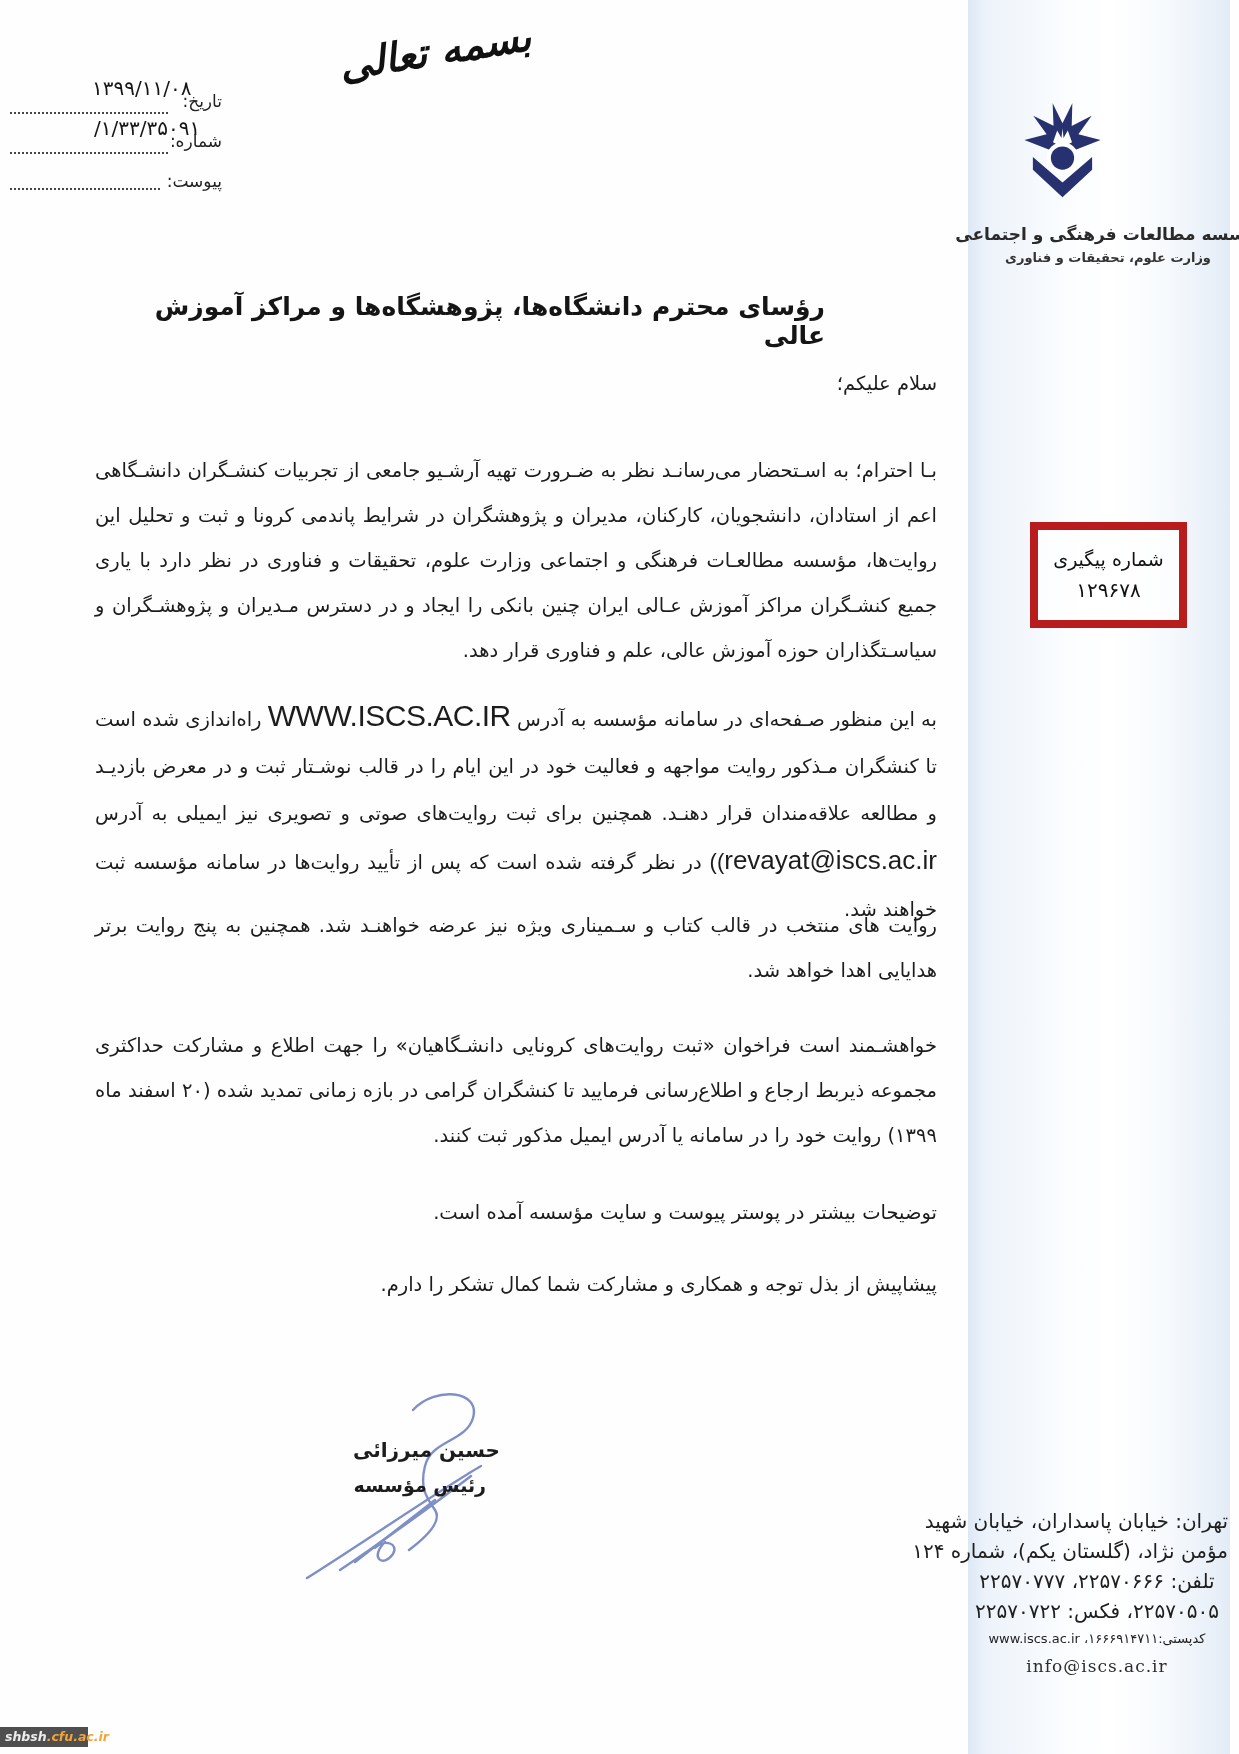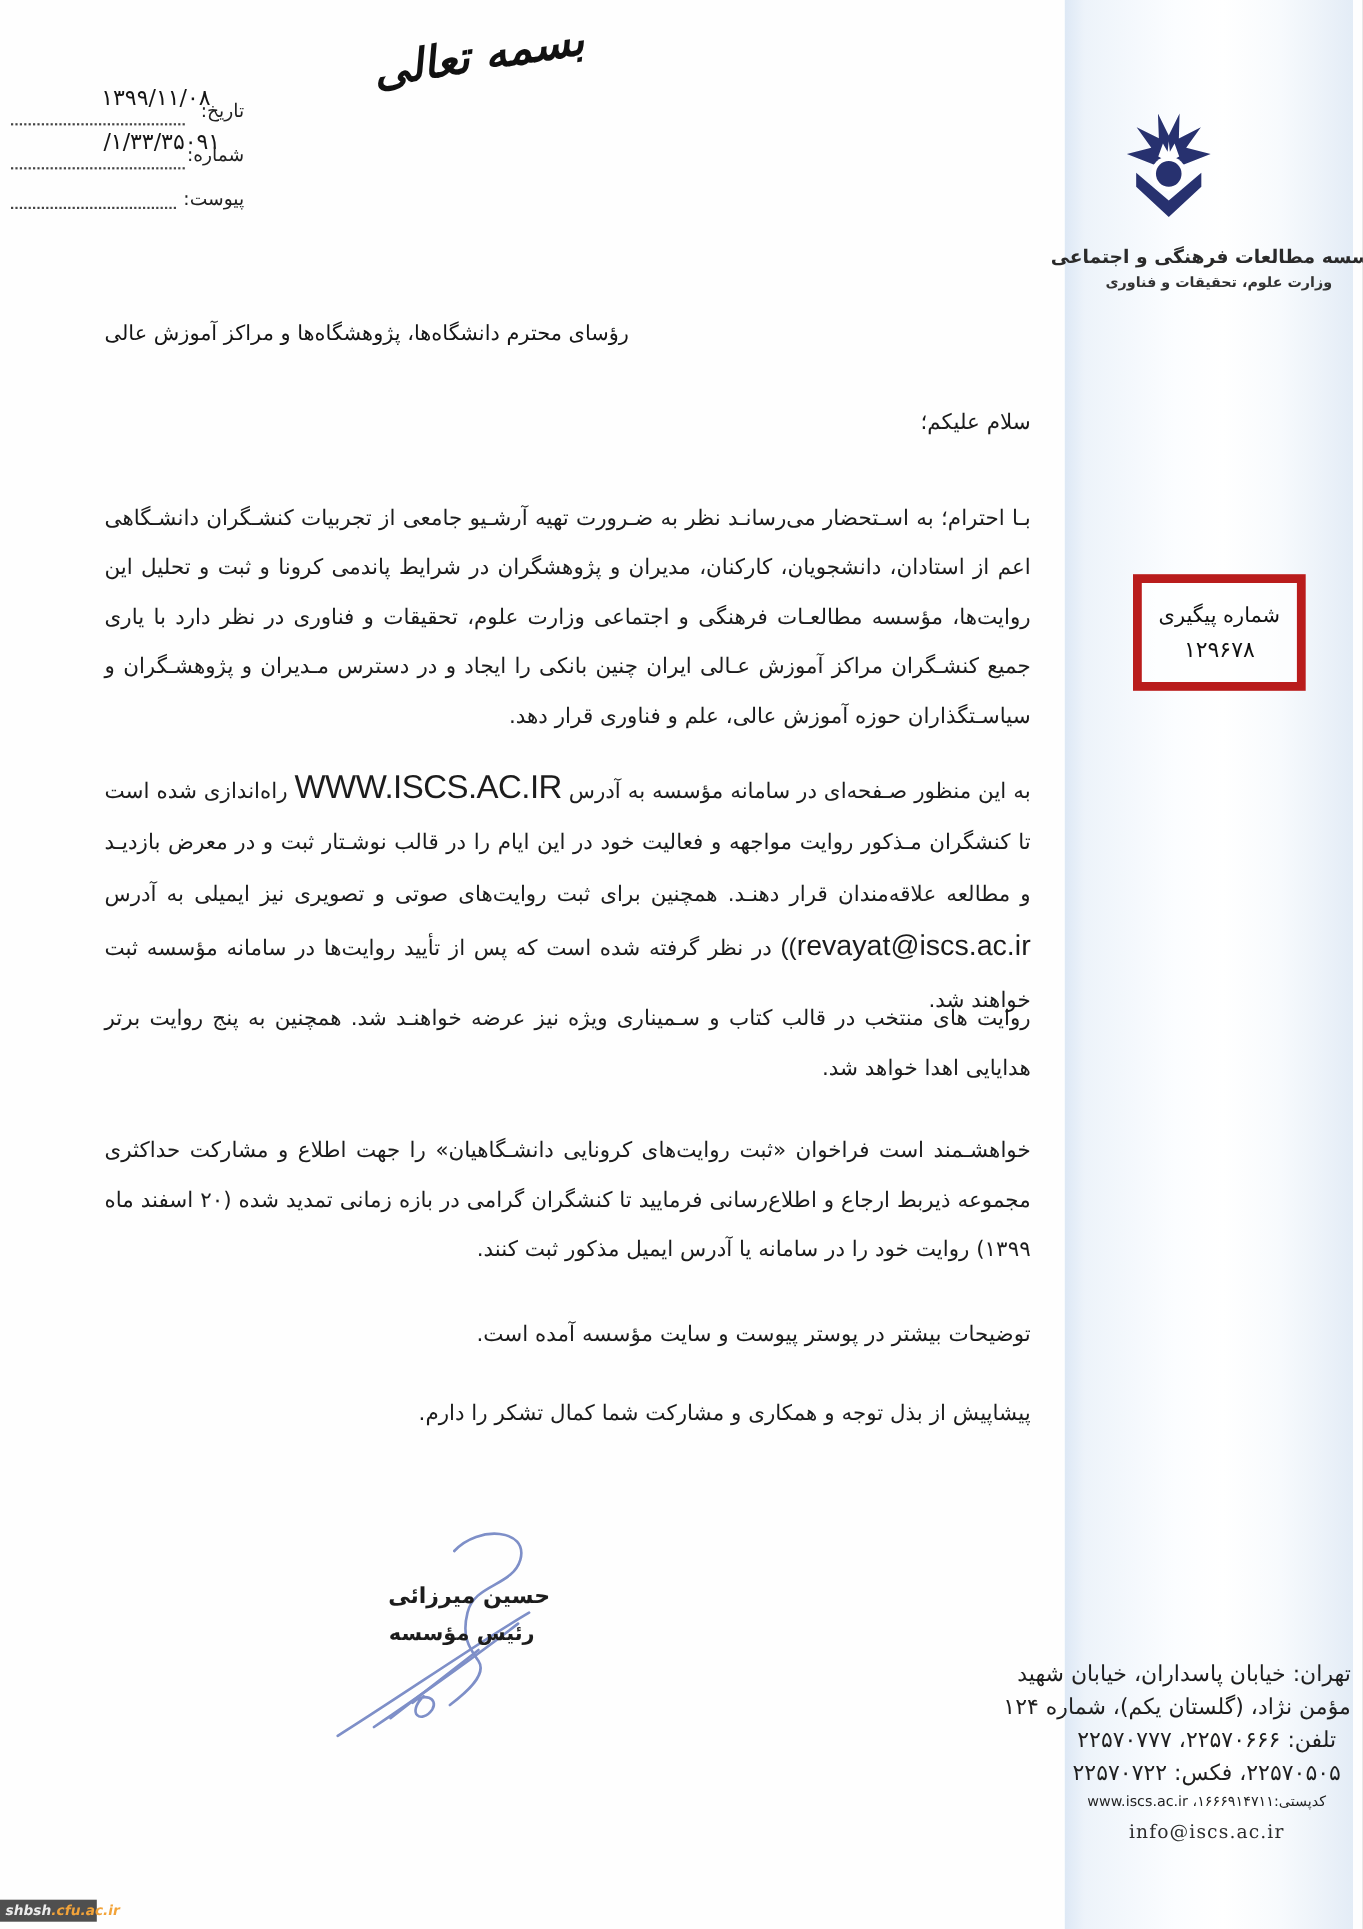--- a/index.html
+++ b/index.html
@@ -37,22 +37,22 @@
     position:absolute;left:1030px;top:522px;width:141px;height:90px;
     border:8px solid #b91c1c;background:rgba(255,255,255,.65);
     display:flex;flex-direction:column;justify-content:center;align-items:center;
     direction:rtl;gap:8px;
   }
   .tracking .t-label{font-size:19px;color:#111;white-space:nowrap;}
   .tracking .t-num{font-size:20px;color:#111;letter-spacing:2px;}
   
   .recipient{
     position:absolute;left:95px;top:292px;width:842px;direction:rtl;
-    text-align:left;padding-right:112px;box-sizing:border-box;
-    font-size:19px;font-weight:normal;color:#151515;
+    text-align:right;padding-right:112px;box-sizing:border-box;
+    font-size:25px;font-weight:bold;color:#151515;
   }
   .salutation{position:absolute;left:95px;top:372px;width:842px;direction:rtl;text-align:right;font-size:19.5px;}
   .para{
     position:absolute;left:95px;width:842px;direction:rtl;
     text-align:justify;text-align-last:right;font-size:19.5px;line-height:45px;color:#1c1c1c;margin:0;
   }
   .p1{top:448px;}
   .p2{top:692px;line-height:47px;}
   .p3{top:903px;}
   .p4{top:1023px;}

